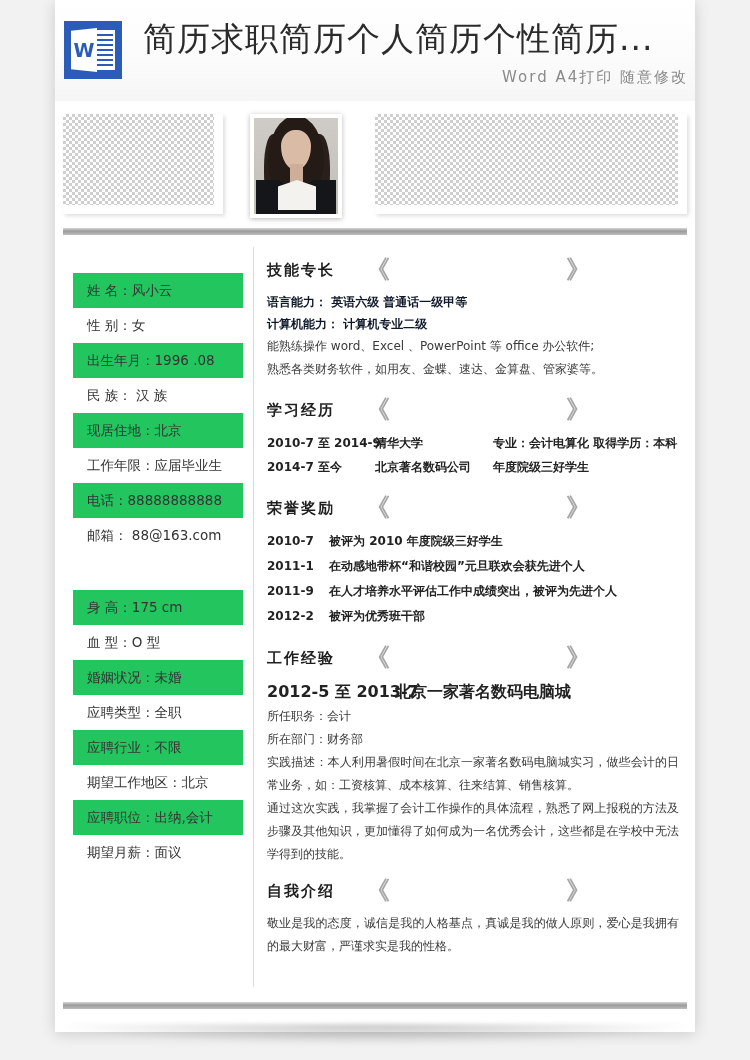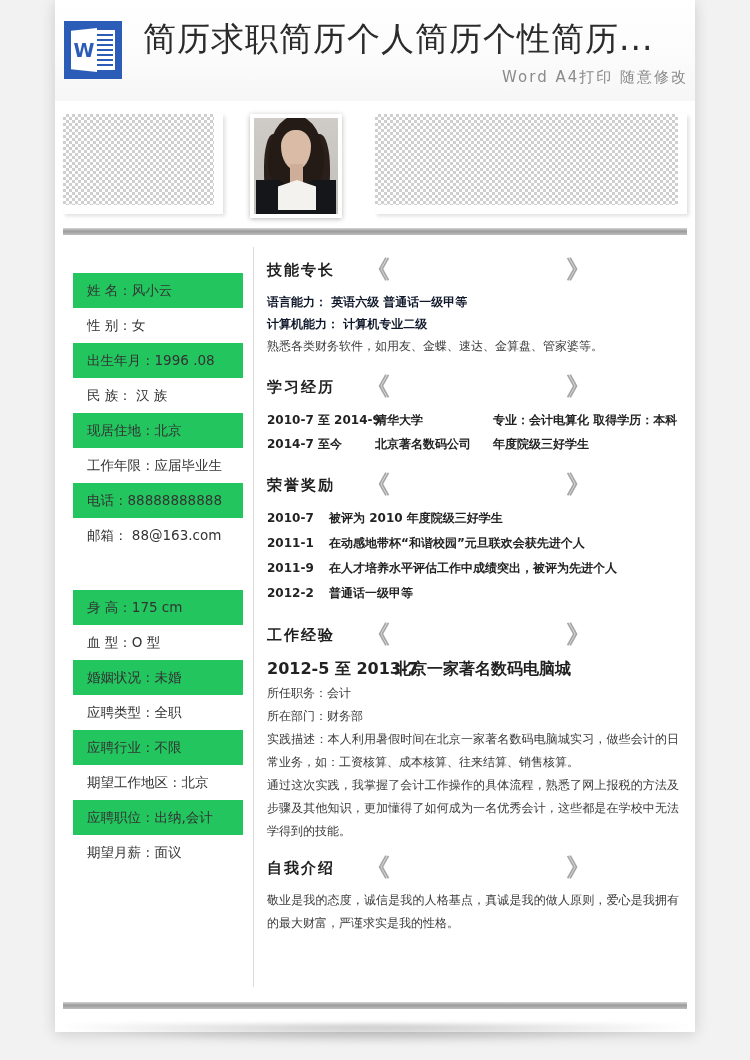--- a/index.html
+++ b/index.html
@@ -221,20 +221,21 @@
 
     <div class="rcol">
 
       <div class="sec-head">
         <span class="chev l">《</span>
         <span class="ttl">技能专长</span>
         <span class="chev r">》</span>
       </div>
       <div class="ln-b">语言能力：  英语六级   普通话一级甲等</div>
       <div class="ln-b">计算机能力：  计算机专业二级</div>
+      <div class="ln-n">能熟练操作 word、Excel 、PowerPoint 等 office 办公软件;</div>
       <div class="ln-n">熟悉各类财务软件，如用友、金蝶、速达、金算盘、管家婆等。</div>
       <div class="sp14"></div>
 
       <div class="sec-head">
         <span class="chev l">《</span>
         <span class="ttl">学习经历</span>
         <span class="chev r">》</span>
       </div>
       <div class="rowline">
         <span class="c-date">2010-7 至 2014-9</span>
@@ -260,21 +261,21 @@
       <div class="hrow">
         <span class="h-date">2011-1</span>
         <span>在动感地带杯“和谐校园”元旦联欢会获先进个人</span>
       </div>
       <div class="hrow">
         <span class="h-date">2011-9</span>
         <span>在人才培养水平评估工作中成绩突出，被评为先进个人</span>
       </div>
       <div class="hrow">
         <span class="h-date">2012-2</span>
-        <span>普通话一级甲等</span>
+        <span>被评为优秀班干部</span>
       </div>
       <div class="sp14"></div>
 
       <div class="sec-head">
         <span class="chev l">《</span>
         <span class="ttl">工作经验</span>
         <span class="chev r">》</span>
       </div>
       <div class="wrow">
         <span class="w-date">2012-5 至 2013-7</span>

